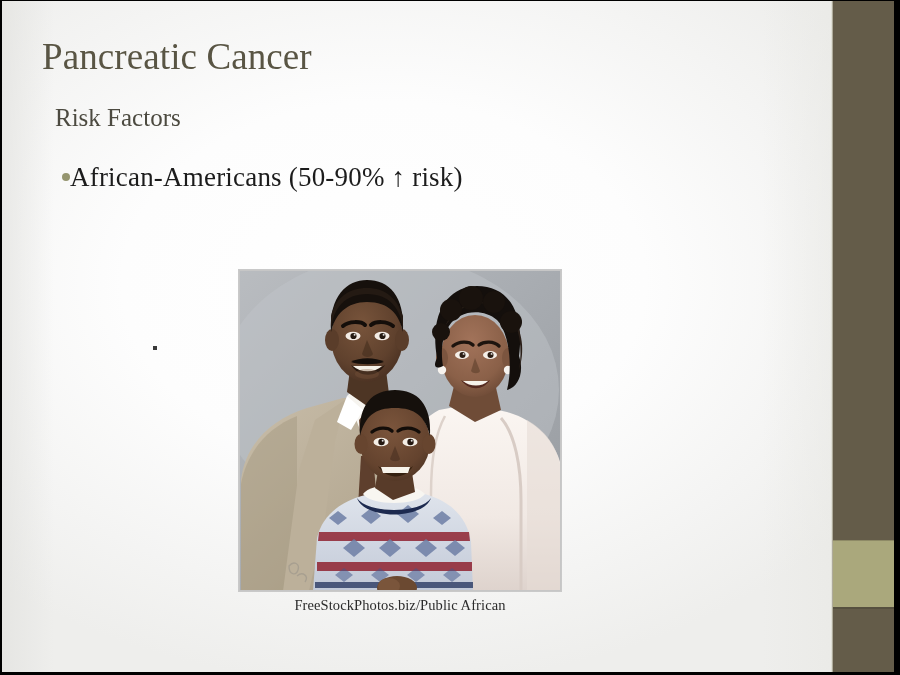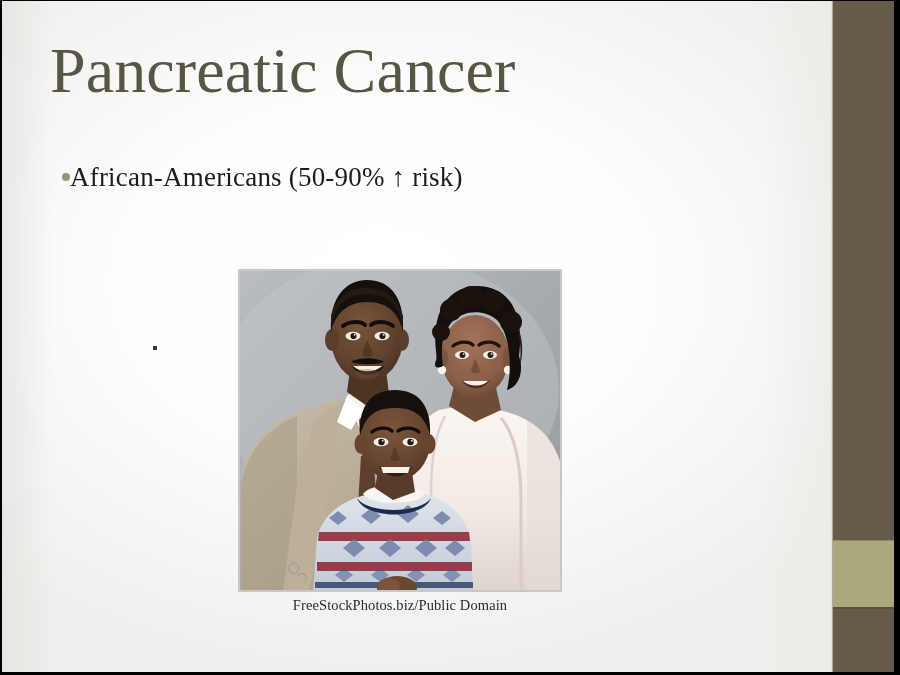--- a/index.html
+++ b/index.html
@@ -91,23 +91,23 @@
     left: 894px;
     top: 0px;
     width: 6px;
     height: 675px;
     background: #000;
   }
 
   
   #title {
     position: absolute;
-    left: 50px;
+    left: 42px;
     top: 38px;
-    font-size: 64px;
+    font-size: 37px;
     line-height: 1.04;
     color: #595544;
     letter-spacing: 0.1px;
     white-space: nowrap;
   }
   #subtitle {
     position: absolute;
     left: 55px;
     top: 104px;
     font-size: 25px;
@@ -186,20 +186,21 @@
 
   <div id="side-band-hairline"></div>
   <div id="side-band"></div>
   <div id="side-band-accent-top"></div>
   <div id="side-band-accent"></div>
   <div id="side-band-accent-bot"></div>
   <div id="side-band-right-edge"></div>
 
   <div id="title">Pancreatic Cancer</div>
 
+  <div id="subtitle">Risk Factors</div>
 
   <div id="bullet-list">
     <div class="bullet-row">
       <span class="bullet-dot"></span>
       <span class="bullet-text">African-Americans (50-90% ↑ risk)</span>
     </div>
   </div>
 
   <div id="stray-dot"></div>
 
@@ -402,15 +403,15 @@
 
       <g opacity="0.3" clip-path="url(#frame)">
         <path d="M 50 296 c 5 -6 11 -2 9 4 c -2 6 -9 5 -9 -4 Z" fill="none" stroke="#7a7a7a" stroke-width="1.4"></path>
         <path d="M 58 306 c 6 -5 12 0 8 6" fill="none" stroke="#7a7a7a" stroke-width="1.4"></path>
       </g>
 
       <rect x="0.5" y="0.5" width="321" height="320" fill="none" stroke="#c6c6c6" stroke-width="1"></rect>
     </svg>
   </div>
 
-  <div id="photo-caption">FreeStockPhotos.biz/Public  Domain</div>
+  <div id="photo-caption">FreeStockPhotos.biz/Public  African</div>
 
 </div>
 
 </body></html>

